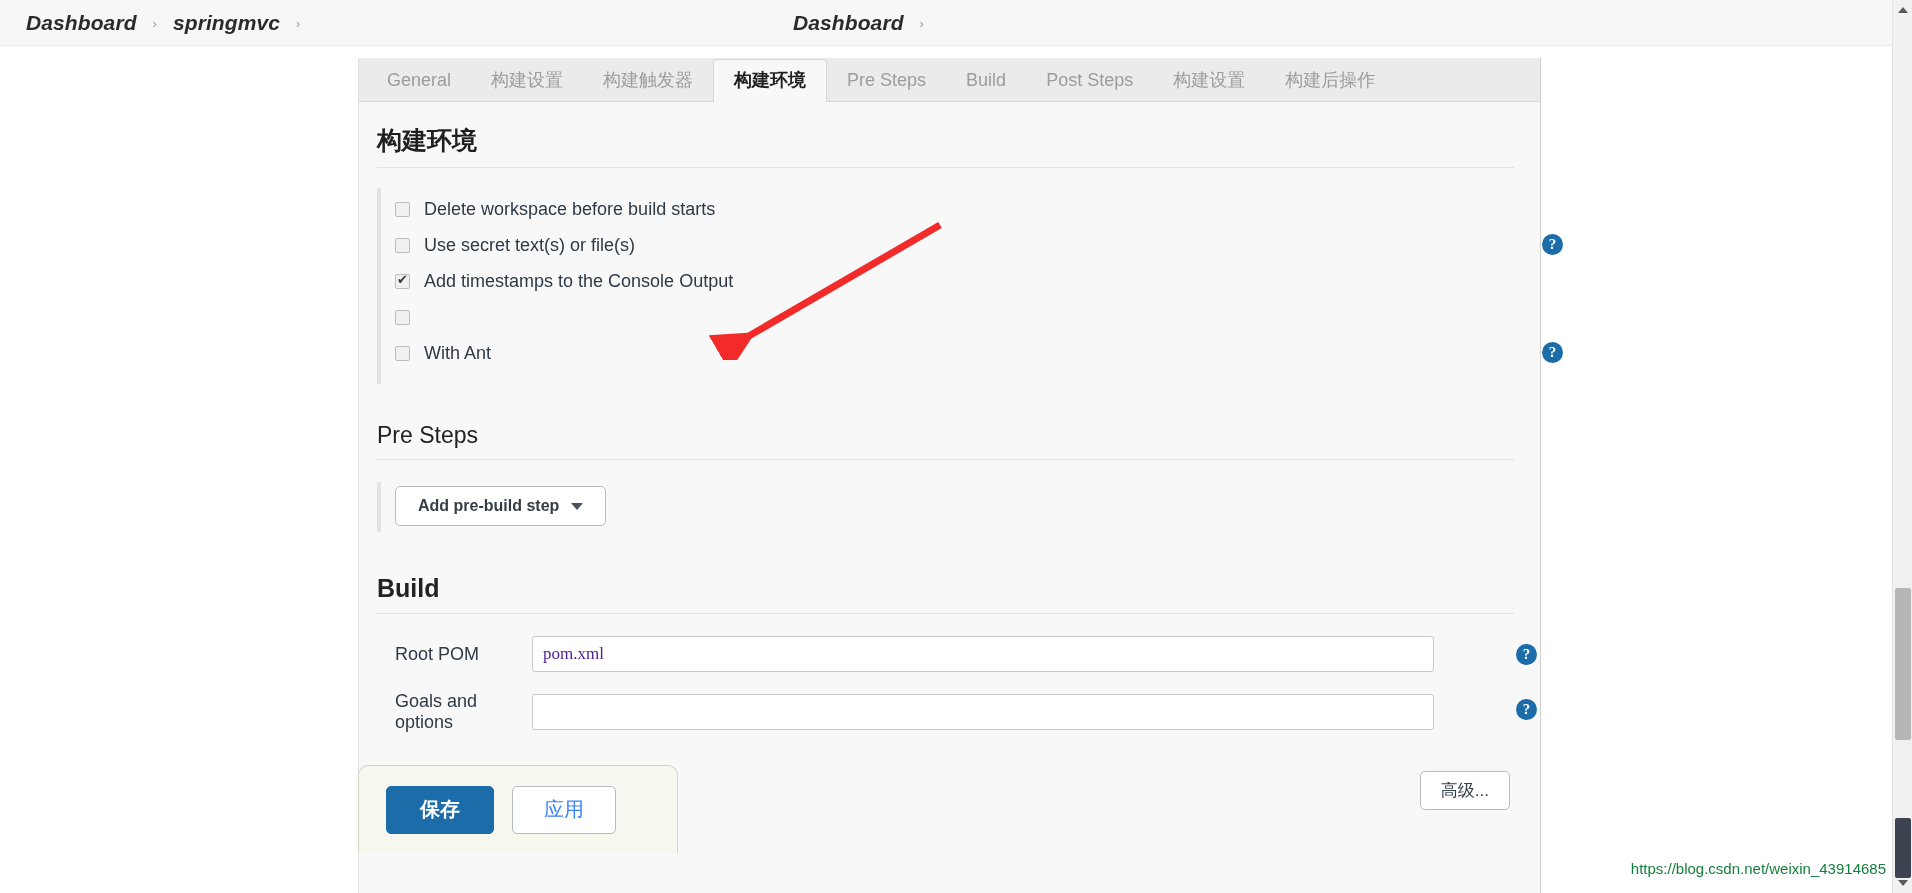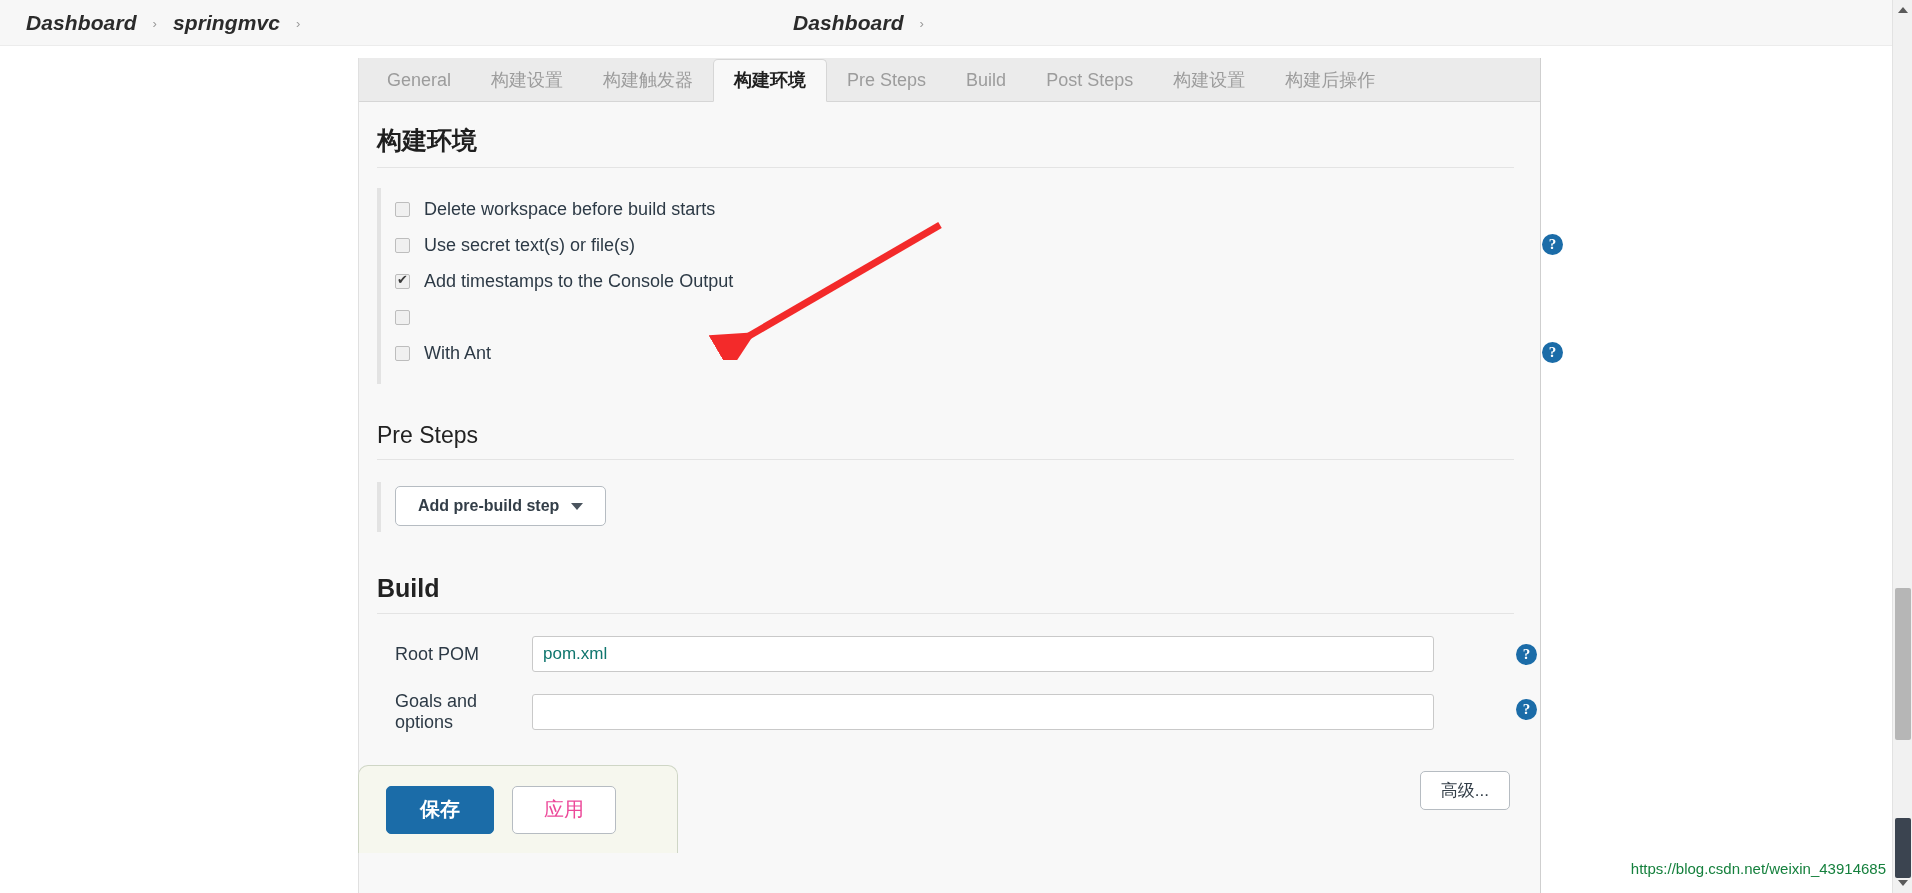--- a/index.html
+++ b/index.html
@@ -225,23 +225,23 @@
     padding-left: 18px;
     flex: none;
   }
   .form-input {
     width: 902px;
     height: 36px;
     border: 1px solid #c9c9c9;
     border-radius: 3px;
     background: #fff;
     font-size: 17px;
-    color: #0f766e;
+    color: #4c1d95;
     padding: 0 10px;
-    font-family: Liberation Sans, sans-serif;
+    font-family: Liberation Serif, serif;
     outline: none;
   }
 
   .advanced-row {
     display: flex;
     justify-content: flex-end;
     padding: 28px 30px 0 0;
   }
   .btn.advanced { font-weight: normal; font-size: 17px; padding: 10px 20px; }
 
@@ -268,21 +268,21 @@
     border-radius: 5px;
     font-size: 20px;
     font-weight: bold;
     width: 108px;
     height: 48px;
     cursor: pointer;
     font-family: "Liberation Sans", sans-serif;
   }
   .btn-apply {
     background: #ffffff;
-    color: #ec4899;
+    color: #3b82f6;
     border: 1px solid #b6bcc2;
     border-radius: 5px;
     font-size: 20px;
     width: 104px;
     height: 48px;
     cursor: pointer;
     font-family: "Liberation Sans", sans-serif;
   }
 
   

